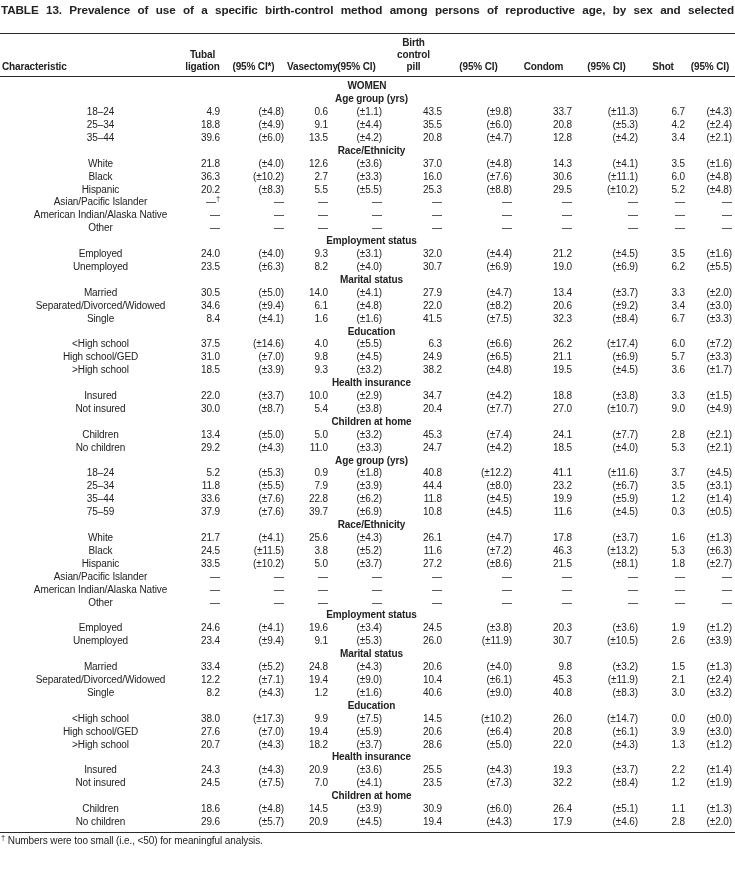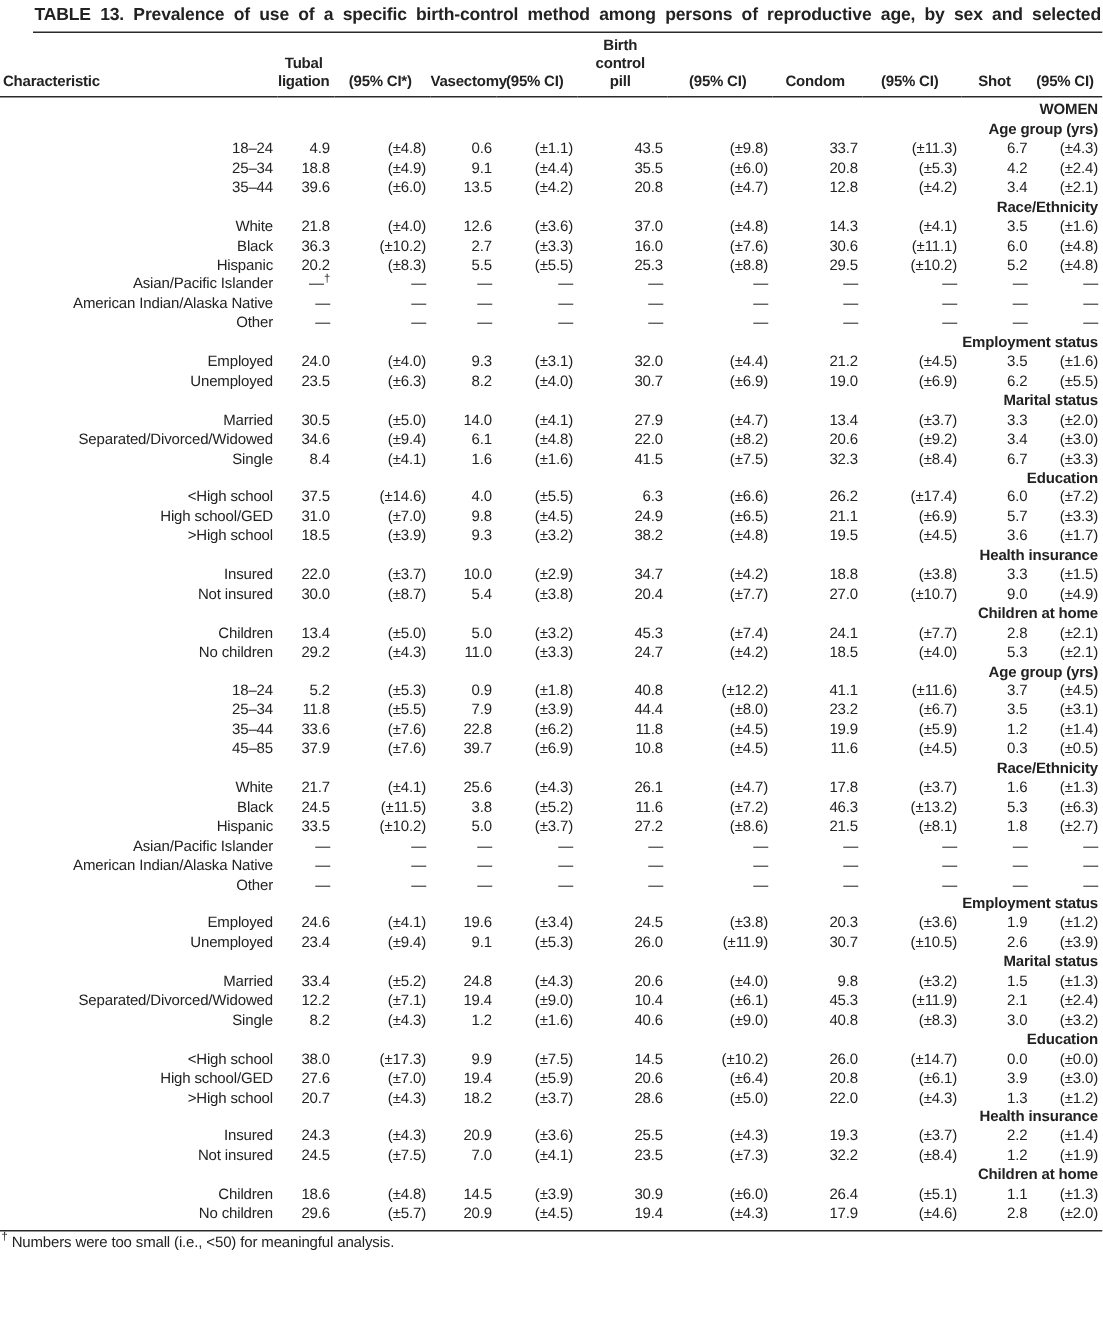--- a/index.html
+++ b/index.html
@@ -4,44 +4,43 @@
 <style>
   html,body{margin:0;padding:0;background:#fff;}
   body{
     width:735px;height:881px;overflow:hidden;position:relative;
     font-family:"Liberation Sans",sans-serif;color:#222;
     -webkit-font-smoothing:antialiased;
   }
   .page{width:735px;}
   
   .title{
-    padding:3px 1px 4px 1px;
+    padding:3px 1px 16px 1px;
     font-weight:bold;font-size:11.7px;line-height:14.3px;letter-spacing:-0.1px;
     border-bottom:1.5px solid #2a2a2a;
-    margin-left:22px;
   }
   .title .l1{text-align:justify;text-align-last:justify;}
   .title .l2{text-align:left;}
   
   table{border-collapse:collapse;table-layout:fixed;width:735px;}
   col.c0{width:185px}col.c1{width:38px}col.c2{width:64px}col.c3{width:44px}
   col.c4{width:54px}col.c5{width:60px}col.c6{width:70px}col.c7{width:60px}
   col.c8{width:66px}col.c9{width:47px}col.c10{width:47px}
   thead th{
     font-weight:bold;font-size:10px;line-height:12px;letter-spacing:-0.15px;
     vertical-align:bottom;text-align:center;white-space:pre-line;
     padding:3px 3px 3px 0;border-bottom:1.5px solid #2a2a2a;
   }
   thead th:first-child{text-align:left;padding-left:2px;}
   tbody td{
     font-size:10px;line-height:12.9px;letter-spacing:-0.1px;
     padding:0 3px 0 0;white-space:nowrap;vertical-align:bottom;
   }
   tbody tr:first-child td{padding-top:3px;}
-  td.lab{text-align:right;}
+  td.lab{text-align:center;}
   td.lvl0{padding-left:2px;}
   td.lvl1{padding-left:11px;}
   td.lvl2{padding-left:19px;}
   td.bold{font-weight:bold;}
   td.num{text-align:right;}
   tr.gap td{padding-top:9px;}
   td sup{font-size:7.5px;line-height:0;vertical-align:super;}
   
   .footnotes{
     border-top:1.2px solid #2a2a2a;margin-top:3px;padding:2px 1px 0 1px;
@@ -424,21 +423,21 @@
           <td class="num">22.8</td>
           <td class="num">(±6.2)</td>
           <td class="num">11.8</td>
           <td class="num">(±4.5)</td>
           <td class="num">19.9</td>
           <td class="num">(±5.9)</td>
           <td class="num">1.2</td>
           <td class="num">(±1.4)</td>
         </tr>
         <tr>
-          <td class="lab lvl2">45–85</td>
+          <td class="lab lvl2">75–59</td>
           <td class="num">37.9</td>
           <td class="num">(±7.6)</td>
           <td class="num">39.7</td>
           <td class="num">(±6.9)</td>
           <td class="num">10.8</td>
           <td class="num">(±4.5)</td>
           <td class="num">11.6</td>
           <td class="num">(±4.5)</td>
           <td class="num">0.3</td>
           <td class="num">(±0.5)</td>

